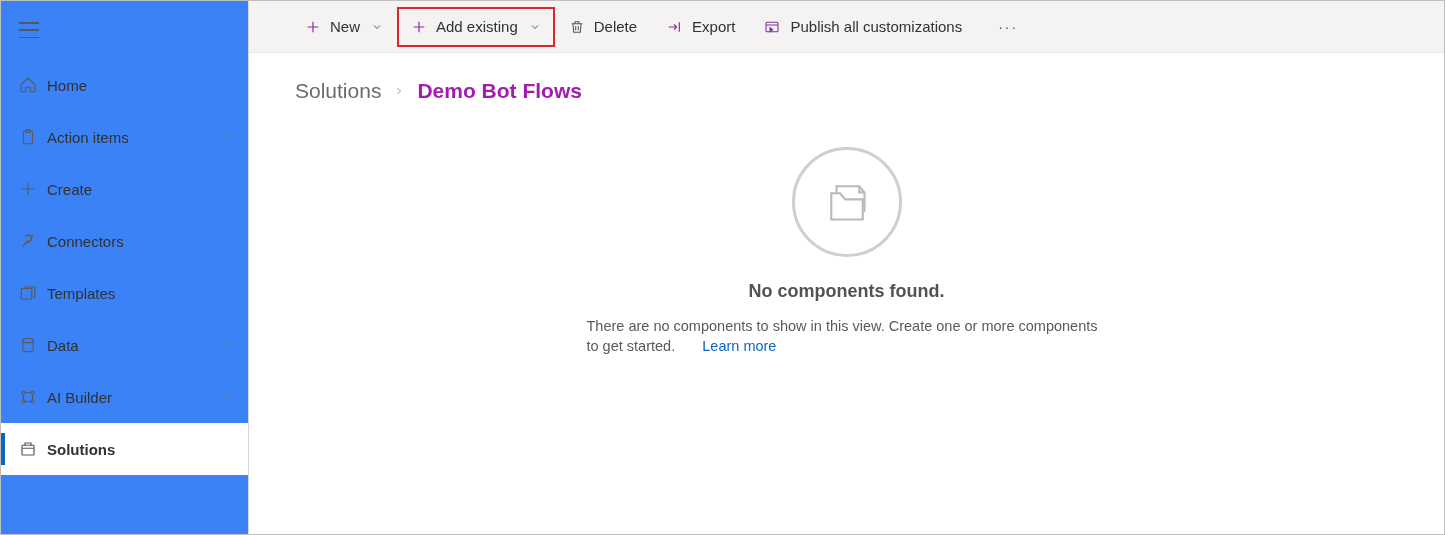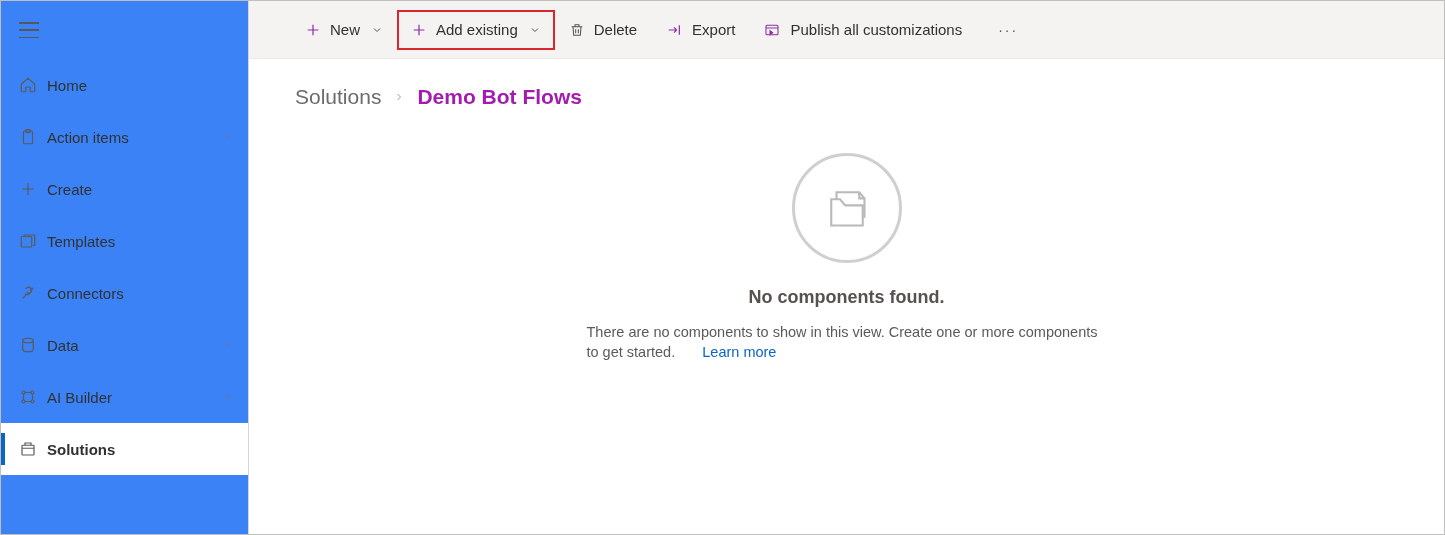--- a/index.html
+++ b/index.html
@@ -76,21 +76,21 @@
   .nav-chevron {
     color: #777;
   }
   
   .main {
     flex: 1;
     display: flex;
     flex-direction: column;
   }
   .toolbar {
-    height: 58px;
+    height: 52px;
     background: #f4f3f2;
     border-bottom: 1px solid #eceae9;
     display: flex;
     align-items: center;
     padding-left: 42px;
     gap: 0;
   }
   .tb-btn {
     display: inline-flex;
     align-items: center;
@@ -216,34 +216,34 @@
           <svg width="18" height="18" viewBox="0 0 24 24" fill="none" stroke="#5a5a5a" stroke-width="1.6">
               <path d="M12 4v16M4 12h16"></path>
             </svg>
         </span>
         <span class="nav-label">Create</span>
       </div>
 
       <div class="nav-item">
         <span class="nav-icon">
           <svg width="18" height="18" viewBox="0 0 24 24" fill="none" stroke="#5a5a5a" stroke-width="1.6">
+              <path d="M9 15 5 19M15 9l4-4M8 13a4 4 0 0 0 5.7 0l2-2A4 4 0 0 0 10 5.3l-1 1M16 11a4 4 0 0 1-5.7 0"></path>
+            </svg>
+        </span>
+        <span class="nav-label">Connectors</span>
+      </div>
+
+      <div class="nav-item">
+        <span class="nav-icon">
+          <svg width="18" height="18" viewBox="0 0 24 24" fill="none" stroke="#5a5a5a" stroke-width="1.6">
               <rect x="3" y="6" width="14" height="14" rx="1"></rect>
               <path d="M7 6V4h14v14h-2"></path>
             </svg>
         </span>
         <span class="nav-label">Templates</span>
-      </div>
-
-      <div class="nav-item">
-        <span class="nav-icon">
-          <svg width="18" height="18" viewBox="0 0 24 24" fill="none" stroke="#5a5a5a" stroke-width="1.6">
-              <path d="M9 15 5 19M15 9l4-4M8 13a4 4 0 0 0 5.7 0l2-2A4 4 0 0 0 10 5.3l-1 1M16 11a4 4 0 0 1-5.7 0"></path>
-            </svg>
-        </span>
-        <span class="nav-label">Connectors</span>
       </div>
 
       <div class="nav-item">
         <span class="nav-icon">
           <svg width="18" height="18" viewBox="0 0 24 24" fill="none" stroke="#5a5a5a" stroke-width="1.6">
               <ellipse cx="12" cy="6" rx="7" ry="3"></ellipse>
               <path d="M5 6v12c0 1.7 3.1 3 7 3s7-1.3 7-3V6"></path>
             </svg>
         </span>
         <span class="nav-label">Data</span>

